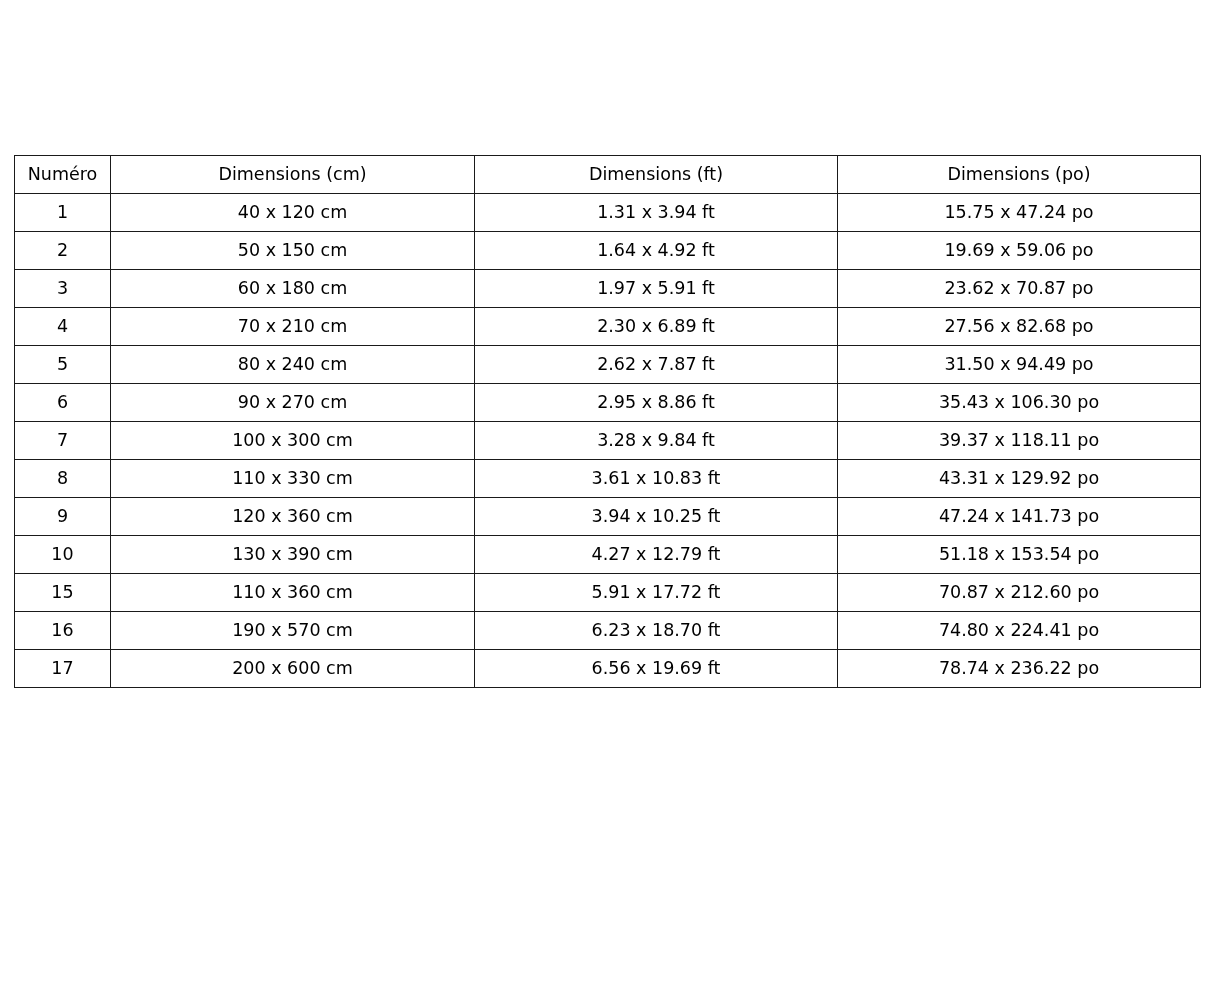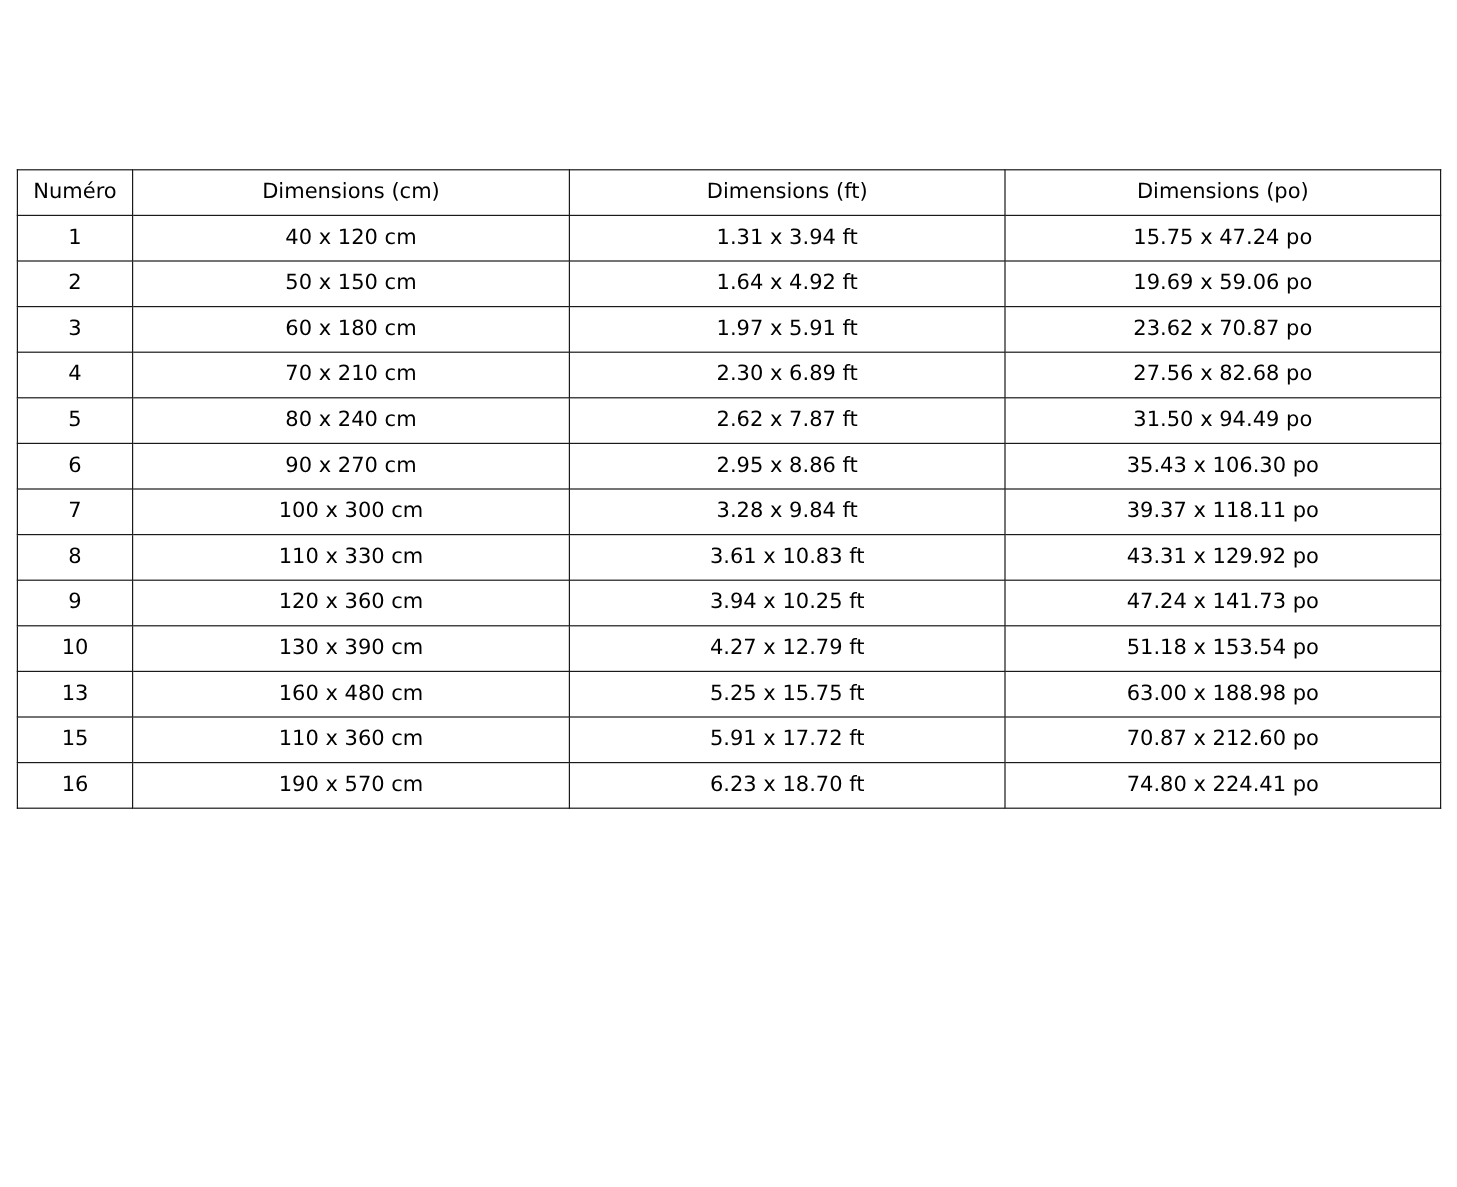--- a/index.html
+++ b/index.html
@@ -11,21 +11,21 @@
     width: 1214px;
     height: 989px;
     font-family: "DejaVu Sans", sans-serif;
     color: #000000;
     position: relative;
     overflow: hidden;
   }
   .table-wrap {
     position: absolute;
     left: 14px;
-    top: 141px;
+    top: 155px;
     width: 1186px;
   }
   table.dim-table {
     border-collapse: collapse;
     width: 100%;
     table-layout: fixed;
   }
   table.dim-table th,
   table.dim-table td {
     border: 1px solid #1a1a1a;
@@ -123,32 +123,32 @@
         <td>3.94 x 10.25 ft</td>
         <td>47.24 x 141.73 po</td>
       </tr>
       <tr>
         <td>10</td>
         <td>130 x 390 cm</td>
         <td>4.27 x 12.79 ft</td>
         <td>51.18 x 153.54 po</td>
       </tr>
       <tr>
-        <td>13</td>
-        <td>160 x 480 cm</td>
-        <td>5.25 x 15.75 ft</td>
-        <td>63.00 x 188.98 po</td>
-      </tr>
-      <tr>
         <td>15</td>
         <td>110 x 360 cm</td>
         <td>5.91 x 17.72 ft</td>
         <td>70.87 x 212.60 po</td>
       </tr>
       <tr>
         <td>16</td>
         <td>190 x 570 cm</td>
         <td>6.23 x 18.70 ft</td>
         <td>74.80 x 224.41 po</td>
       </tr>
+      <tr>
+        <td>17</td>
+        <td>200 x 600 cm</td>
+        <td>6.56 x 19.69 ft</td>
+        <td>78.74 x 236.22 po</td>
+      </tr>
     </tbody>
   </table>
 </div>
 
 </body></html>

